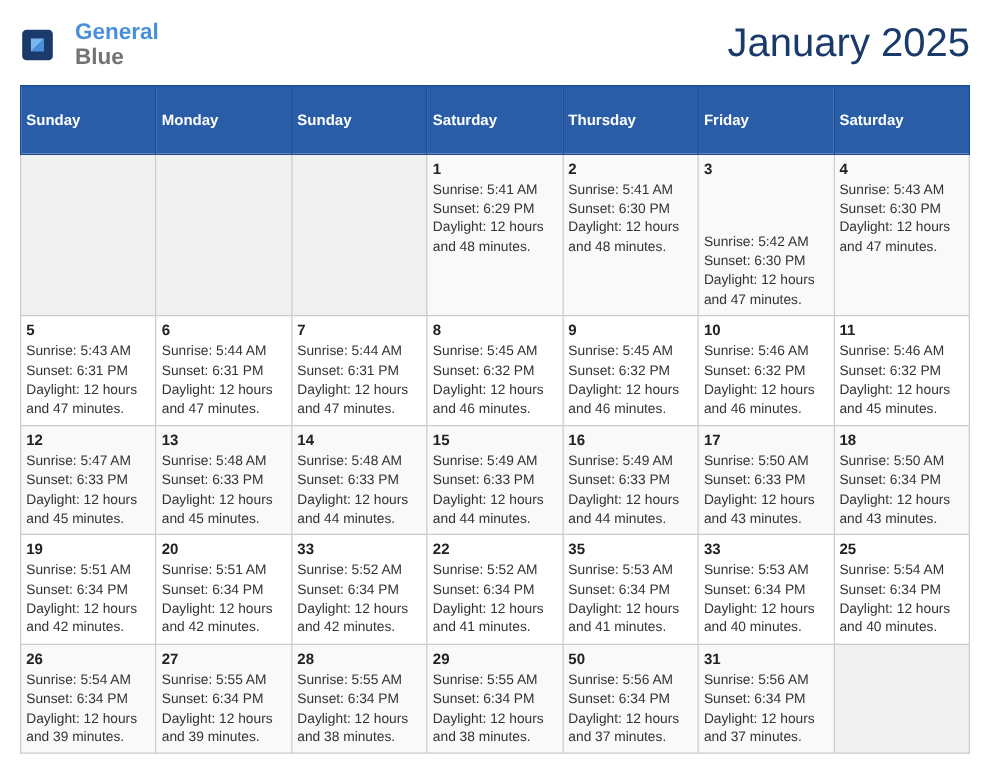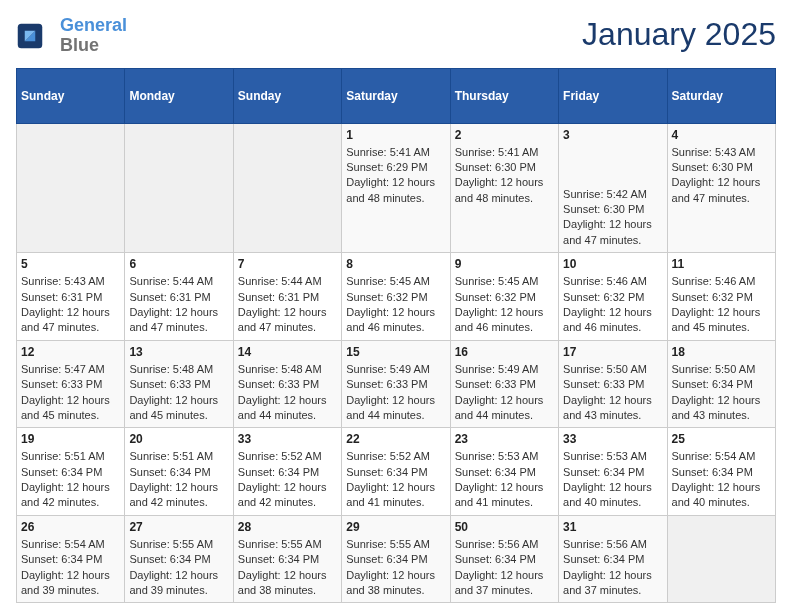--- a/index.html
+++ b/index.html
@@ -281,21 +281,21 @@
 and 42 minutes.</div>
         </td>
         <td>
           <div class="day-num">22</div>
           <div class="day-info" style="white-space: pre-line;">Sunrise: 5:52 AM
 Sunset: 6:34 PM
 Daylight: 12 hours
 and 41 minutes.</div>
         </td>
         <td>
-          <div class="day-num">23</div>
+          <div class="day-num">35</div>
           <div class="day-info" style="white-space: pre-line;">Sunrise: 5:53 AM
 Sunset: 6:34 PM
 Daylight: 12 hours
 and 41 minutes.</div>
         </td>
         <td>
           <div class="day-num">33</div>
           <div class="day-info" style="white-space: pre-line;">Sunrise: 5:53 AM
 Sunset: 6:34 PM
 Daylight: 12 hours

